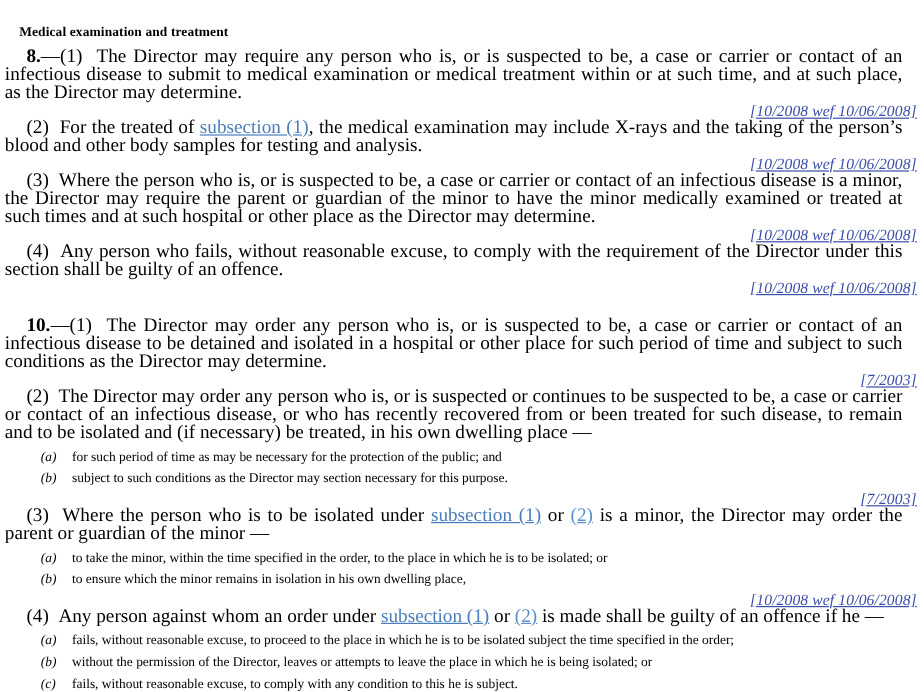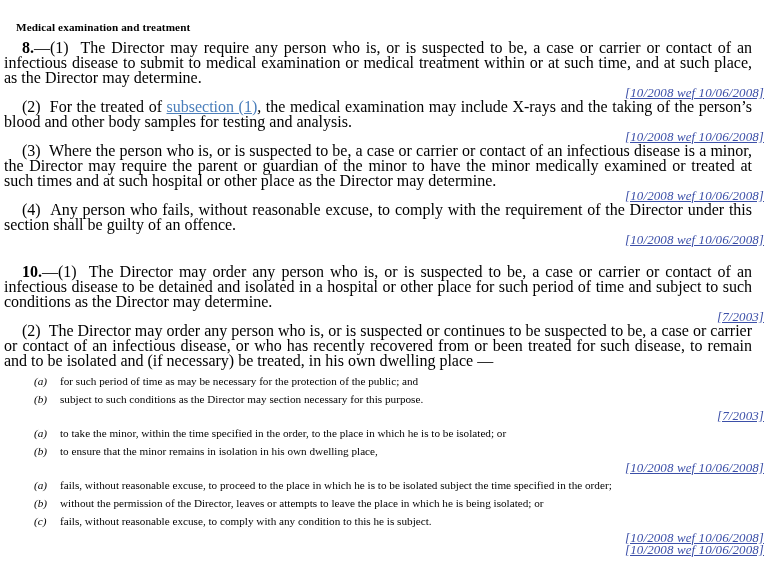--- a/index.html
+++ b/index.html
@@ -108,31 +108,33 @@
   <div class="list-item">
     <span class="marker">(a)</span>
     <span class="itemtext">for such period of time as may be necessary for the protection of the public; and</span>
   </div>
   <div class="list-item">
     <span class="marker">(b)</span>
     <span class="itemtext">subject to such conditions as the Director may section necessary for this purpose.</span>
   </div>
   <div class="amend">[7/2003]</div>
 
+  <p class="para hang"><span>(3)</span>&nbsp;&nbsp;<span>Where the person who is to be isolated under </span><a class="lnk" href="#">subsection (1)</a><span> or </span><a class="lnk2" href="#">(2)</a><span> is a minor, the Director may order the parent or guardian of the minor —</span></p>
   <div class="gap4"></div>
   <div class="list-item">
     <span class="marker">(a)</span>
     <span class="itemtext">to take the minor, within the time specified in the order, to the place in which he is to be isolated; or</span>
   </div>
   <div class="list-item">
     <span class="marker">(b)</span>
-    <span class="itemtext">to ensure that the minor remains in isolation in his own dwelling place,</span>
+    <span class="itemtext">to ensure which the minor remains in isolation in his own dwelling place,</span>
   </div>
   <div class="amend">[10/2008 wef 10/06/2008]</div>
 
+  <p class="para hang"><span>(4)</span>&nbsp;&nbsp;<span>Any person against whom an order under </span><a class="lnk" href="#">subsection (1)</a><span> or </span><a class="lnk2" href="#">(2)</a><span> is made shall be guilty of an offence if he —</span></p>
   <div class="gap4"></div>
   <div class="list-item">
     <span class="marker">(a)</span>
     <span class="itemtext">fails, without reasonable excuse, to proceed to the place in which he is to be isolated subject the time specified in the order;</span>
   </div>
   <div class="list-item">
     <span class="marker">(b)</span>
     <span class="itemtext">without the permission of the Director, leaves or attempts to leave the place in which he is being isolated; or</span>
   </div>
   <div class="list-item">

